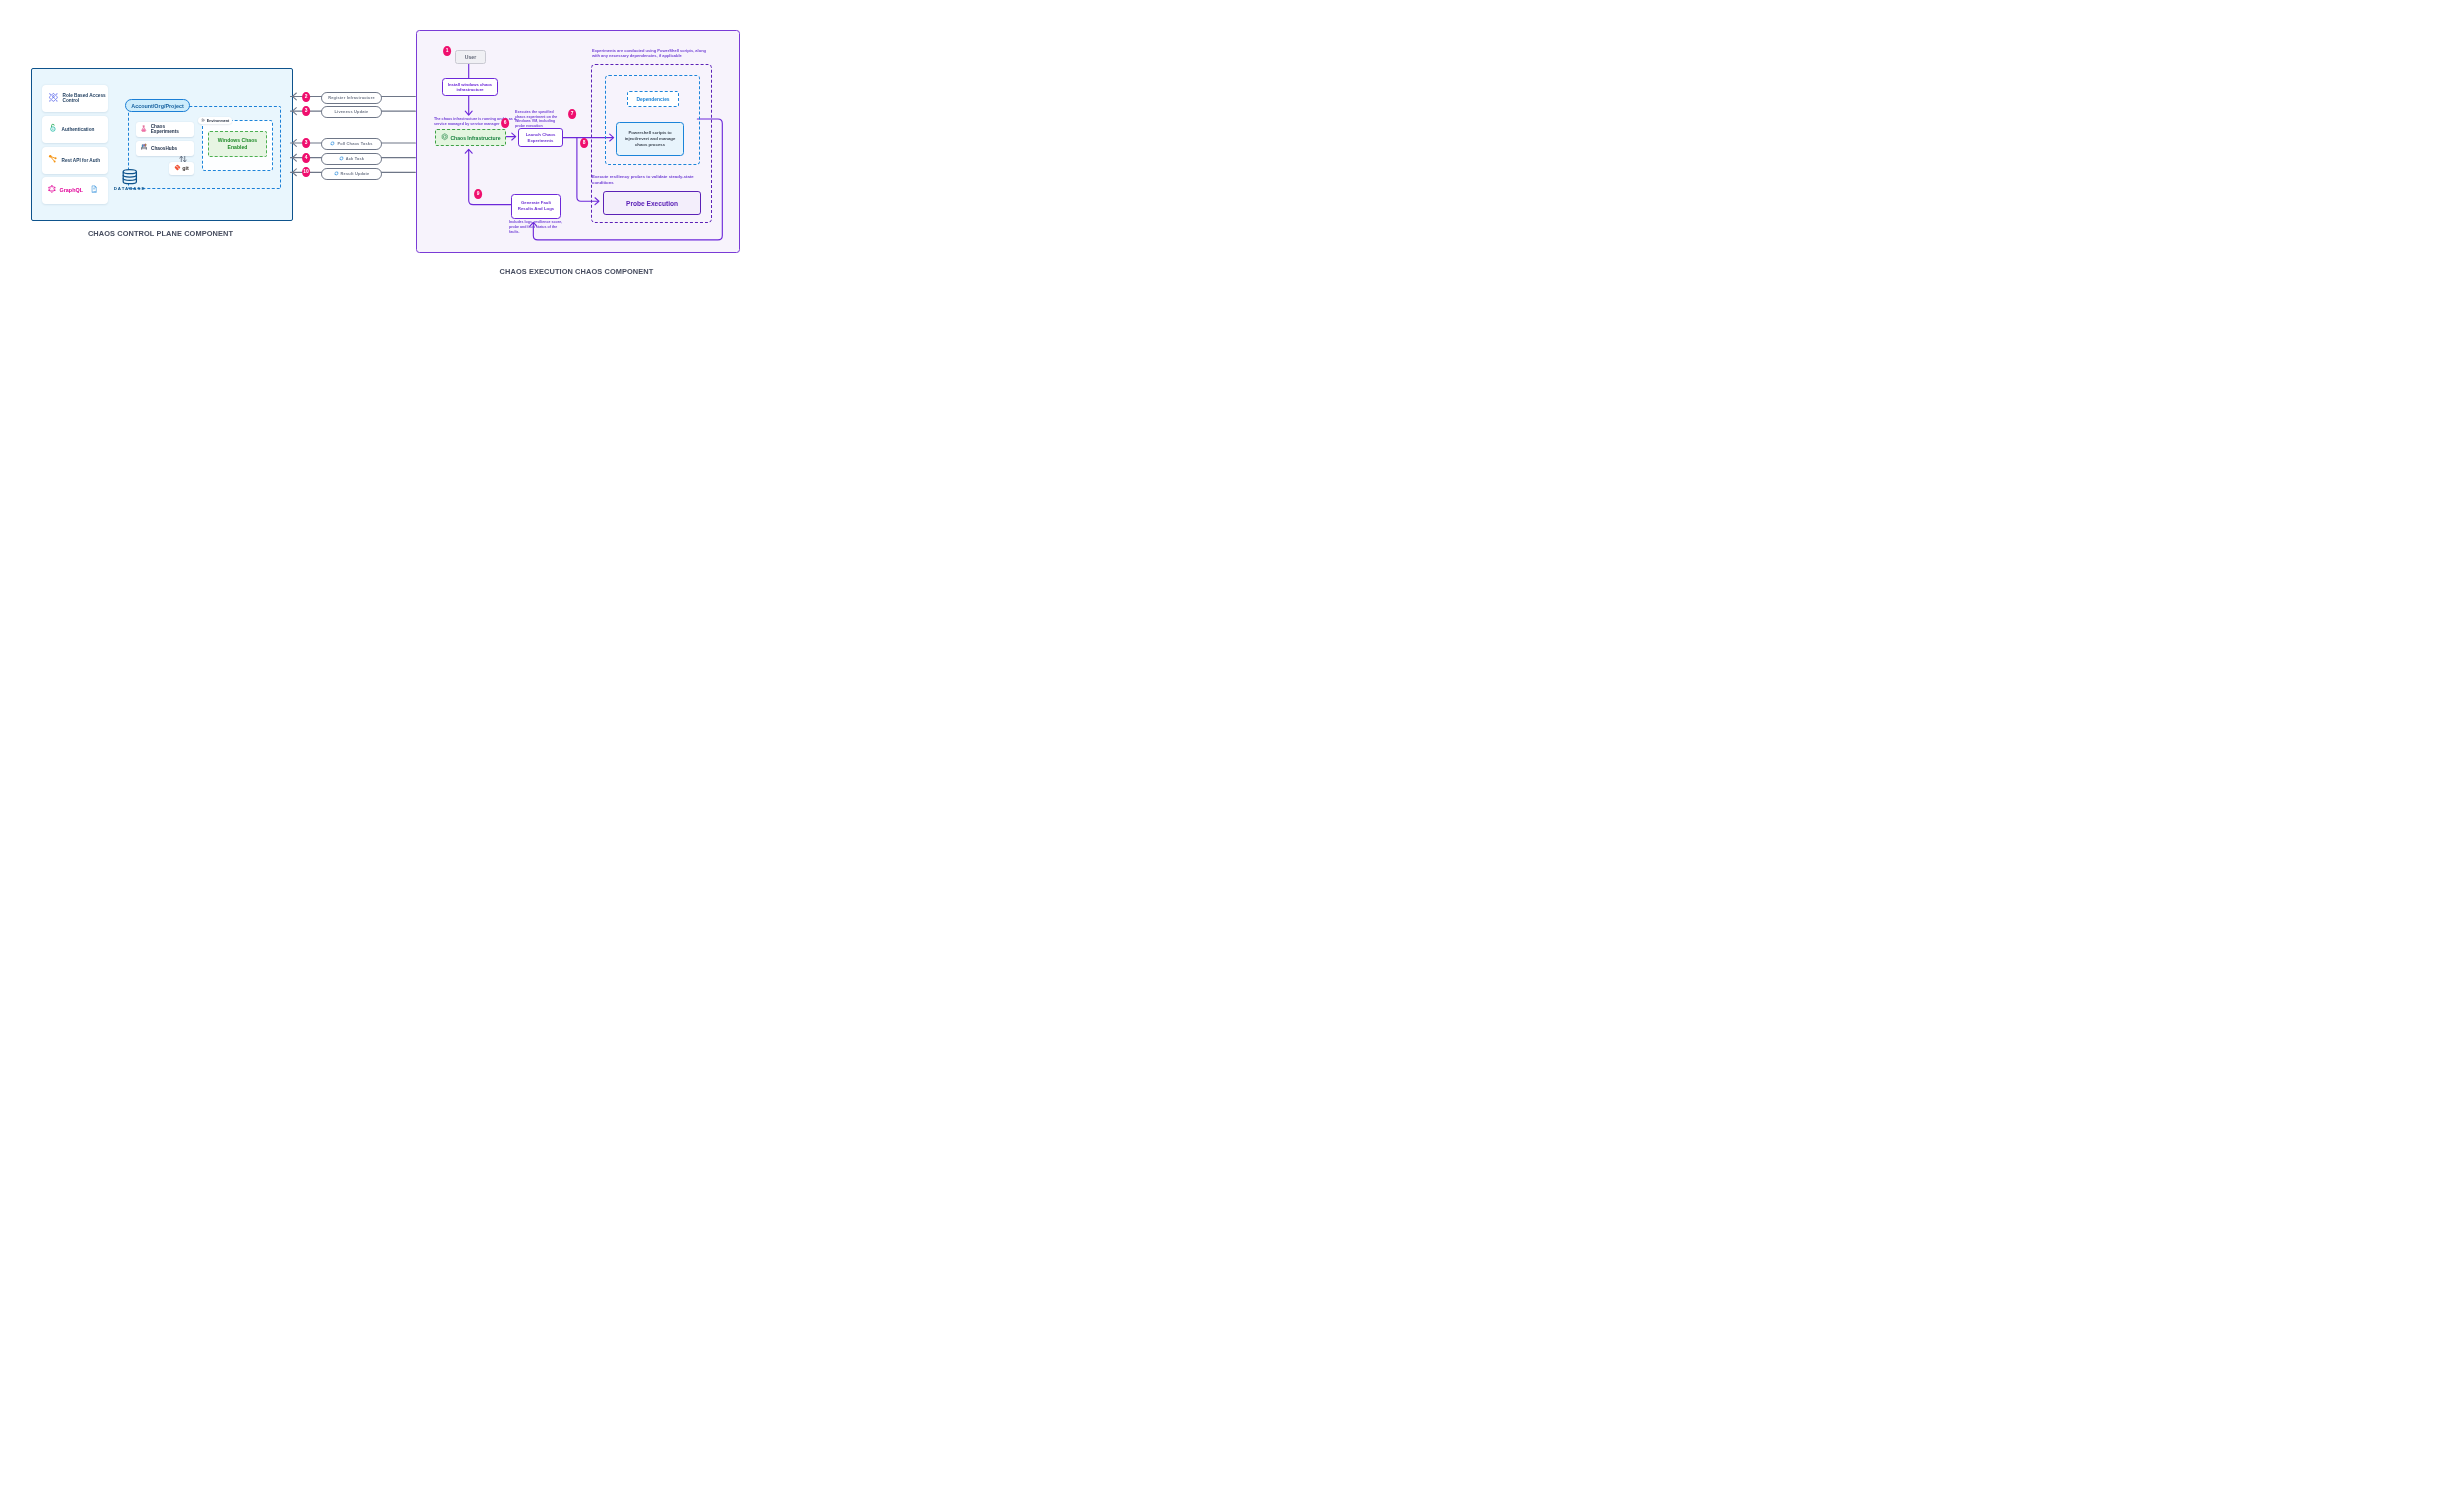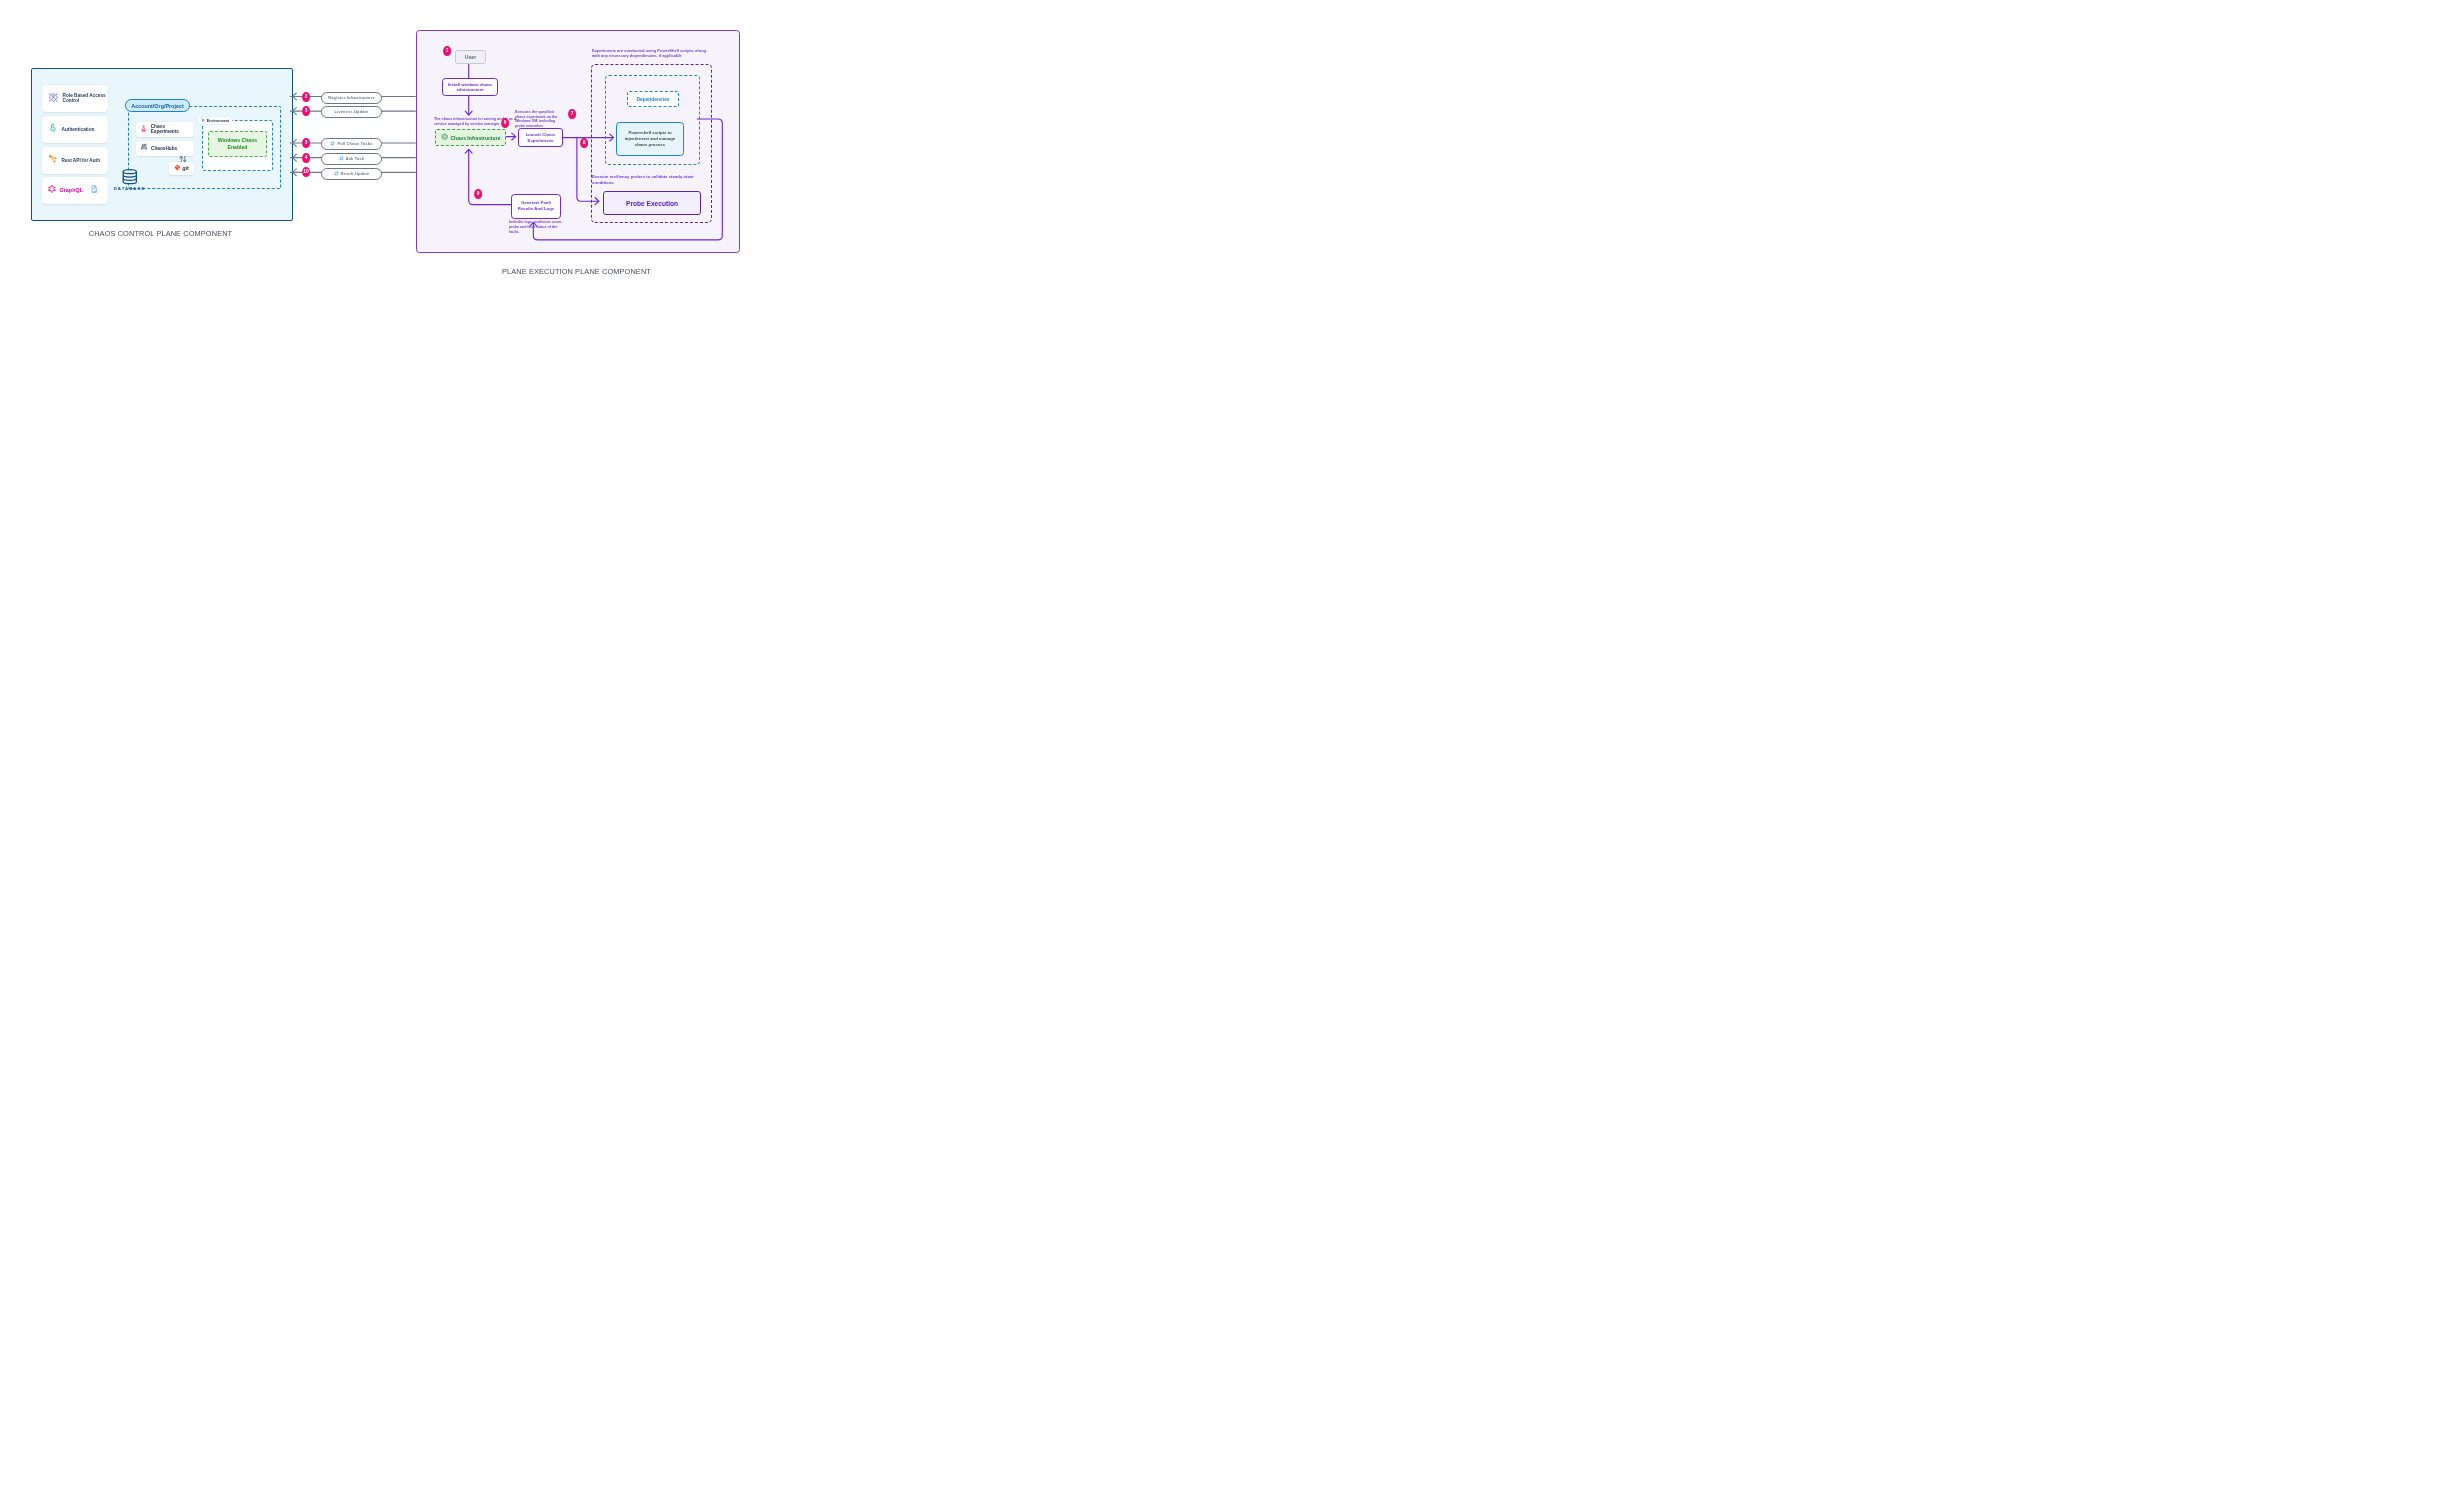--- a/index.html
+++ b/index.html
@@ -1,21 +1,21 @@
 <!DOCTYPE html>
 <html style="font-size:7.8px"><head>
 <meta charset="utf-8">
 <style>
   html,body{margin:0;padding:0;background:#ffffff;font-family:"Liberation Sans",sans-serif;}
   #canvas{position:relative;width:768px;height:306px;background:#ffffff;overflow:hidden;}
   .abs{position:absolute;}
   
   #control-box{left:31px;top:68px;width:260px;height:151px;background:#e9f6fd;border:1.5px solid #0e538c;border-radius:2px;z-index:1;}
   #exec-box{left:416px;top:30px;width:322px;height:221px;background:#f7f3fc;border:1px solid #7a3bd6;border-radius:3.4px;z-index:1;}
-  .plane-title{font-size:7.4px;font-weight:400;color:#474d5f;letter-spacing:0.1px;text-align:center;z-index:5;}
+  .plane-title{font-size:7.4px;font-weight:700;color:#474d5f;letter-spacing:0.1px;text-align:center;z-index:5;}
   
   .feat-card{left:42px;width:66px;height:26.5px;background:#fff;border-radius:3.9px;box-shadow:0 0.5px 2px rgba(13,60,97,.10);display:flex;align-items:center;padding-left:5.9px;box-sizing:border-box;gap:3.9px;z-index:3;}
   .feat-label{font-size:4.7px;font-weight:800;color:#1b3a5c;}
   .gql-label{font-size:5.4px;font-weight:700;color:#e10098;}
   
   .dashed-blue2{border:1px dashed #1b7fd6;border-radius:1.5px;z-index:2;}
   .dashed-blue1{border:0.7px dashed #1b84d9;border-radius:3.9px;z-index:2;}
   .dashed-purple{border:1px dashed #5b21b6;border-radius:4.4px;z-index:2;}
   .dashed-green{border:0.7px dashed #4caf50;border-radius:2px;}
   
@@ -299,16 +299,16 @@
     <span>Probe Execution</span>
   </div>
 
   <div class="abs" id="gen-box">
     <span style="width:40px;">Generate Fault Results And Logs</span>
   </div>
   <div class="abs badge" style="left:478px;top:194px;">9</div>
 
   <div class="abs note" style="left:509px;top:220px;width:59px;font-size:3.6px;line-height:1.35;">Includes logs, resilience score, probe and fault status of the faults.</div>
 
-  <div class="abs plane-title" style="left:466px;top:267px;width:221px;">PLANE EXECUTION PLANE COMPONENT</div>
+  <div class="abs plane-title" style="left:466px;top:267px;width:221px;">CHAOS EXECUTION CHAOS COMPONENT</div>
 
 </div>
 
 
 </body></html>

